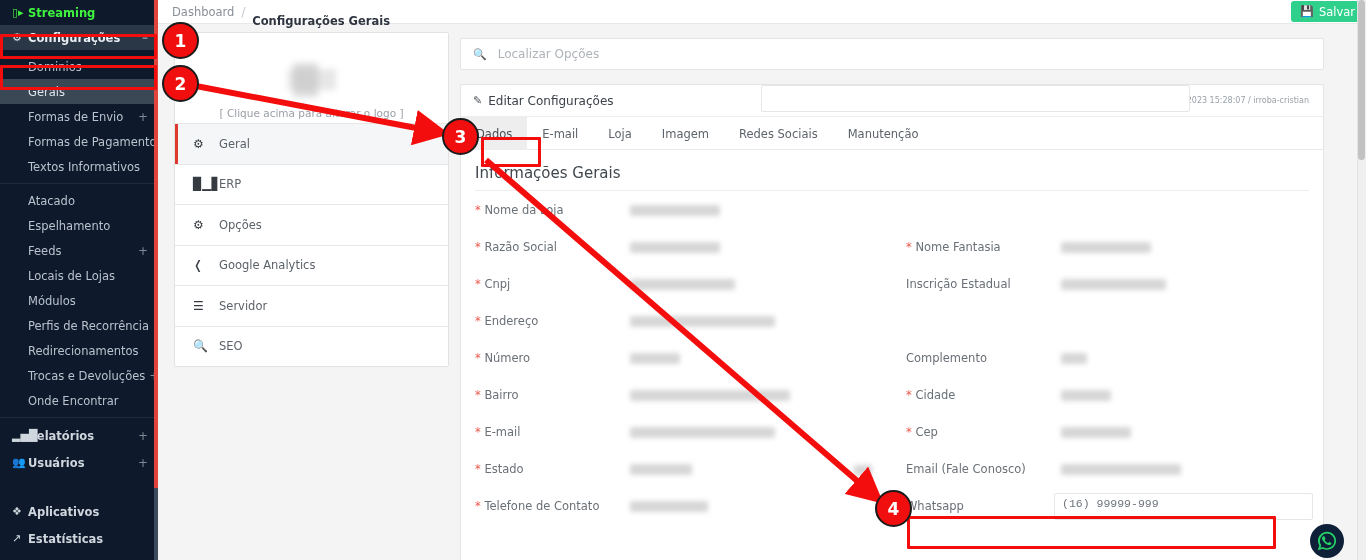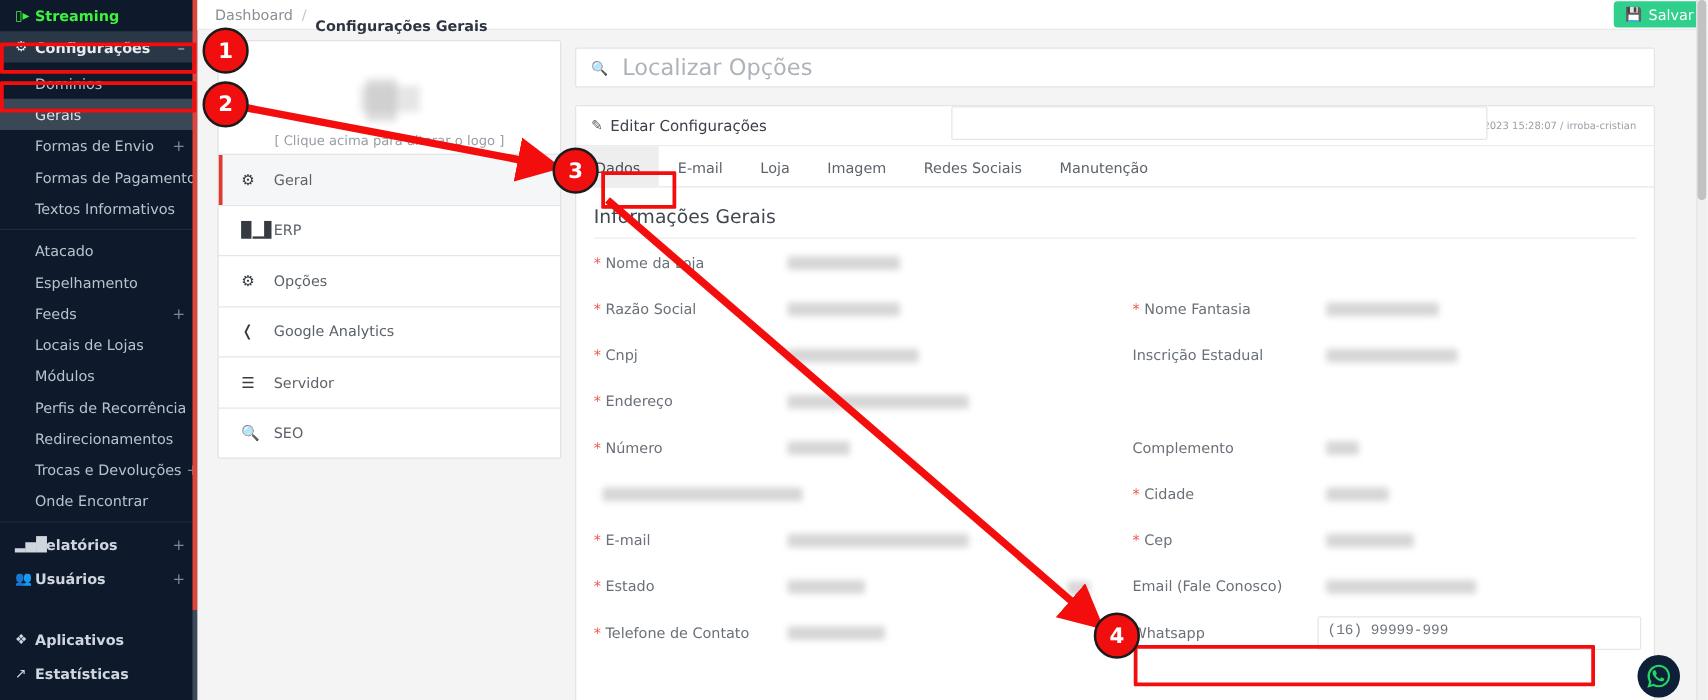--- a/index.html
+++ b/index.html
@@ -128,21 +128,21 @@
 
   
   #search-card {
     position: absolute; left: 302px; top: 38px; width: 864px; height: 32px;
     background: #fff; border: 1px solid #e4e4e4; border-radius: 2px;
     display: flex; align-items: center; padding: 0 12px;
   }
   #search-card .s-ico { font-size: 11px; color: #5b6169; margin-right: 9px; }
   #search-input {
     flex: 1 1 auto; border: none; outline: none;
-    font-family: inherit; font-size: 18px; color: #4a5057;
+    font-family: inherit; font-size: 12px; color: #4a5057;
     background: transparent;
   }
   #search-input::placeholder { color: #aeb3b9; }
 
   
   #editor-card {
     position: absolute; left: 302px; top: 84px; width: 864px; height: 500px;
     background: #fff; border: 1px solid #e4e4e4; border-radius: 2px;
   }
   #editor-head {
@@ -459,20 +459,21 @@
           <div class="frow">
             <div class="flabel"><span class="req">*</span> <span>Número</span></div>
             <div class="fctl">
               <div class="fake-input plain">
                   <span class="blurtext w50"></span>
                 </div>
             </div>
           </div>
 
           <div class="frow">
+            <div class="flabel"><span class="req">*</span> <span>Bairro</span></div>
             <div class="fctl">
               <div class="fake-input plain">
                   <span class="blurtext w160"></span>
                 </div>
             </div>
           </div>
 
           <div class="frow">
             <div class="flabel"><span class="req">*</span> <span>E-mail</span></div>
             <div class="fctl">

